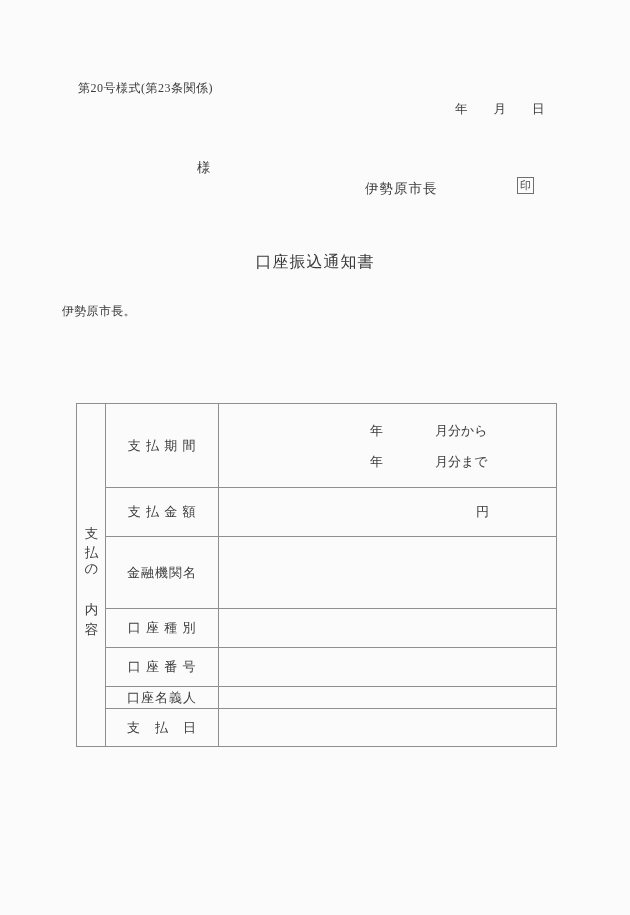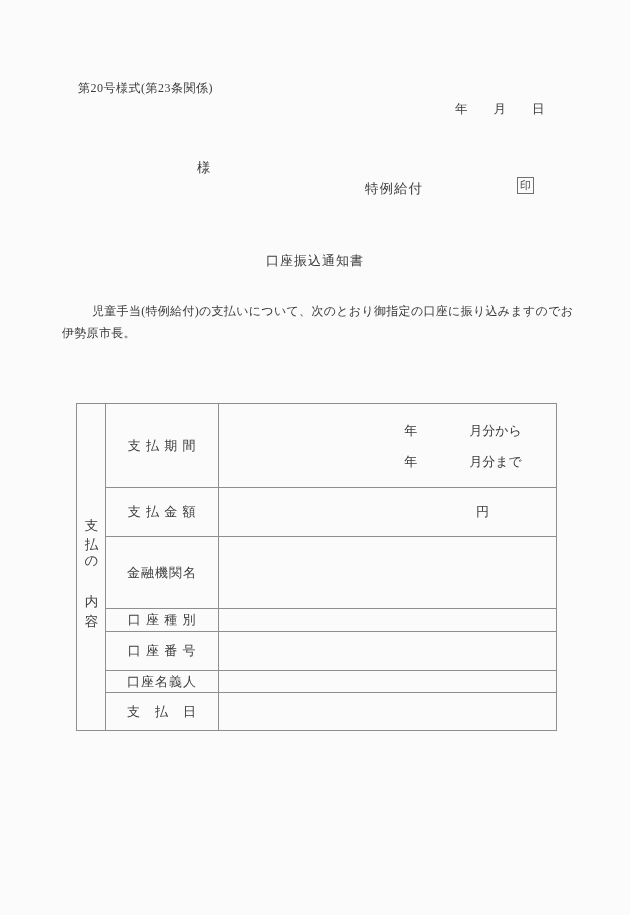--- a/index.html
+++ b/index.html
@@ -34,21 +34,21 @@
   }
   .seal {
     position: absolute; left: 517px; top: 177px;
     width: 17px; height: 17px;
     border: 1px solid #6f6f6f;
     display: flex; align-items: center; justify-content: center;
     font-size: 11px; color: #4a4a4a;
   }
   .doc-title {
     position: absolute; left: 0; top: 252px; width: 630px;
-    text-align: center; font-size: 13px; letter-spacing: 1px;
+    text-align: center; font-size: 16px; letter-spacing: 1px;
   }
   .body-text {
     position: absolute; left: 62px; top: 300px; width: 498px;
     font-size: 12px; line-height: 22px; letter-spacing: 0.3px;
   }
   .body-text .line1 { text-indent: 30px; white-space: nowrap; }
   .body-text .line2 { white-space: nowrap; }
 
   .payment-table {
     position: absolute; left: 76px; top: 403px;
@@ -56,34 +56,34 @@
   }
   .payment-table td {
     border: 1px solid #8f8f8f;
     font-size: 13px;
     vertical-align: middle;
     overflow: hidden;
   }
   .r1 { height: 84px; }
   .r2 { height: 49px; }
   .r3 { height: 72px; }
-  .r4 { height: 23px; margin-top: 32px; }
+  .r4 { height: 39px; margin-top: 32px; }
   .r5 { height: 39px; margin-left: 35px; }
   .r6 { height: 22px; }
   .r7 { height: 38px; }
   .vhead-cell { text-align: center; }
   .vhead-cell span {
     display: inline-block;
     writing-mode: vertical-rl;
     text-orientation: upright;
     letter-spacing: 20px;
     font-size: 13.5px;
   }
   .label-cell { text-align: center; letter-spacing: 1px; white-space: nowrap; }
-  .period-cell { font-size: 12.5px; text-align: center; }
+  .period-cell { font-size: 12.5px; }
   .period-cell .pline {
     padding-left: 151px; line-height: 31px; white-space: nowrap;
   }
   .amount-cell { padding-left: 257px; font-size: 12.5px; }
   .blank-cell {}
 </style>
 </head>
 <body>
 
 <div class="page">
@@ -91,28 +91,27 @@
   <div class="form-number">第20号様式(第23条関係)</div>
 
   <div class="date-line">
     <span>年</span>
     <span>月</span>
     <span>日</span>
   </div>
 
   <div class="addressee">様</div>
 
-  <div class="sender">特例給付</div>
+  <div class="sender">伊勢原市長</div>
 
   <div class="seal">印</div>
 
   <div class="doc-title">口座振込通知書</div>
 
   <div class="body-text">
-    <div class="line1">児童手当(特例給付)の支払いについて、次のとおり御指定の口座に振り込みますのでお</div>
     <div class="line2">伊勢原市長。</div>
   </div>
 
   <table class="payment-table">
     <colgroup>
       <col style="width:29px">
       <col style="width:113px">
       <col style="width:338px">
     </colgroup>
     <tbody>

